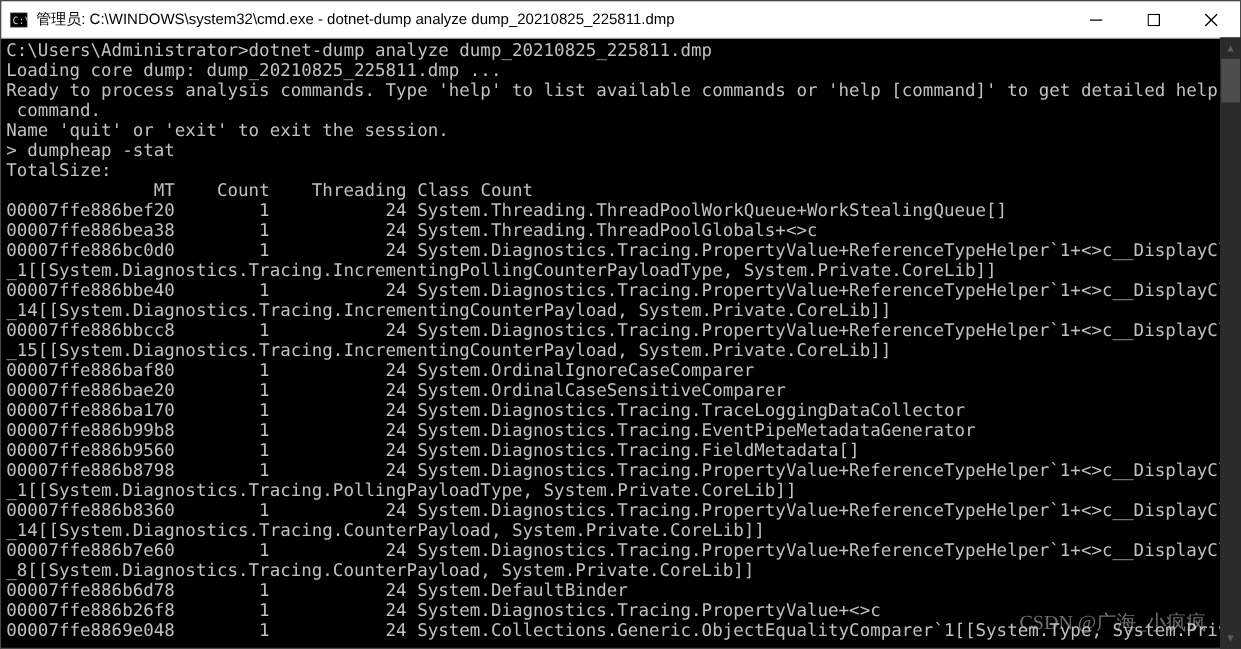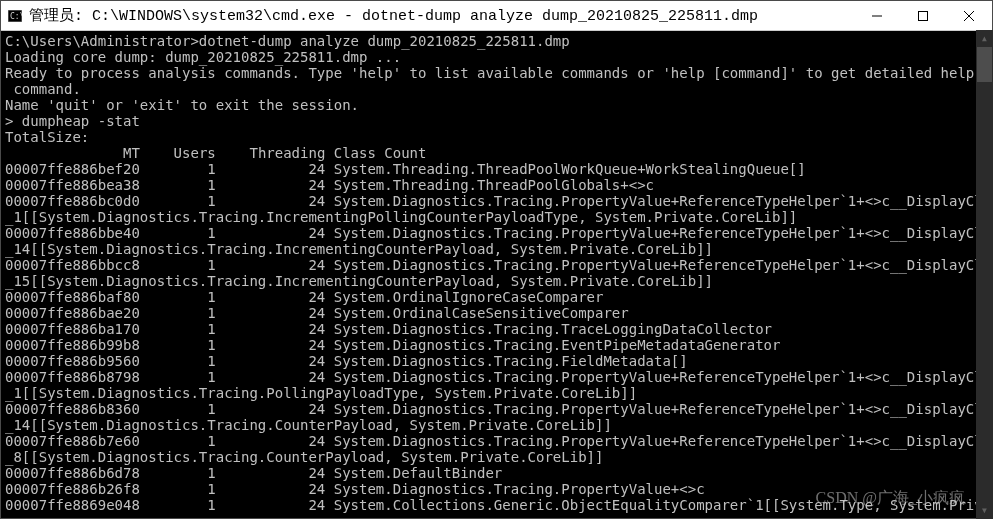--- a/index.html
+++ b/index.html
@@ -29,22 +29,22 @@
 .titlebar-icon {
   width: 16px;
   height: 16px;
   margin: 0 6px;
   display: flex;
   align-items: center;
   justify-content: center;
 }
 .titlebar-text {
   flex: 1;
-  font-size: 15px;
-  font-family: Liberation Mono, monospace;
+  font-size: 12px;
+  font-family: Liberation Sans, sans-serif;
   color: #000;
   white-space: nowrap;
   overflow: hidden;
 }
 .win-controls {
   display: flex;
   height: 100%;
 }
 .win-btn {
   width: 46px;
@@ -141,21 +141,21 @@
     </div>
   </div>
 
   <div class="terminal"><span>C:\Users\Administrator&gt;dotnet-dump analyze dump_20210825_225811.dmp</span>
 <span>Loading core dump: dump_20210825_225811.dmp ...</span>
 <span>Ready to process analysis commands. Type 'help' to list available commands or 'help [command]' to get detailed help on a
  command.</span>
 <span>Name 'quit' or 'exit' to exit the session.</span>
 <span>&gt; dumpheap -stat</span>
 <span>TotalSize:</span>
-<span>              <span>MT</span>    <span>Users</span>    <span>Threading</span> <span>Class Count</span></span>
+<span>              <span>MT</span>    <span>Count</span>    <span>Threading</span> <span>Class Count</span></span>
 <span id="rows-container">00007ffe886bef20        1           24 System.Threading.ThreadPoolWorkQueue+WorkStealingQueue[]
 00007ffe886bea38        1           24 System.Threading.ThreadPoolGlobals+&lt;&gt;c
 00007ffe886bc0d0        1           24 System.Diagnostics.Tracing.PropertyValue+ReferenceTypeHelper`1+&lt;&gt;c__DisplayClass0
 _1[[System.Diagnostics.Tracing.IncrementingPollingCounterPayloadType, System.Private.CoreLib]]
 00007ffe886bbe40        1           24 System.Diagnostics.Tracing.PropertyValue+ReferenceTypeHelper`1+&lt;&gt;c__DisplayClass0
 _14[[System.Diagnostics.Tracing.IncrementingCounterPayload, System.Private.CoreLib]]
 00007ffe886bbcc8        1           24 System.Diagnostics.Tracing.PropertyValue+ReferenceTypeHelper`1+&lt;&gt;c__DisplayClass0
 _15[[System.Diagnostics.Tracing.IncrementingCounterPayload, System.Private.CoreLib]]
 00007ffe886baf80        1           24 System.OrdinalIgnoreCaseComparer
 00007ffe886bae20        1           24 System.OrdinalCaseSensitiveComparer

